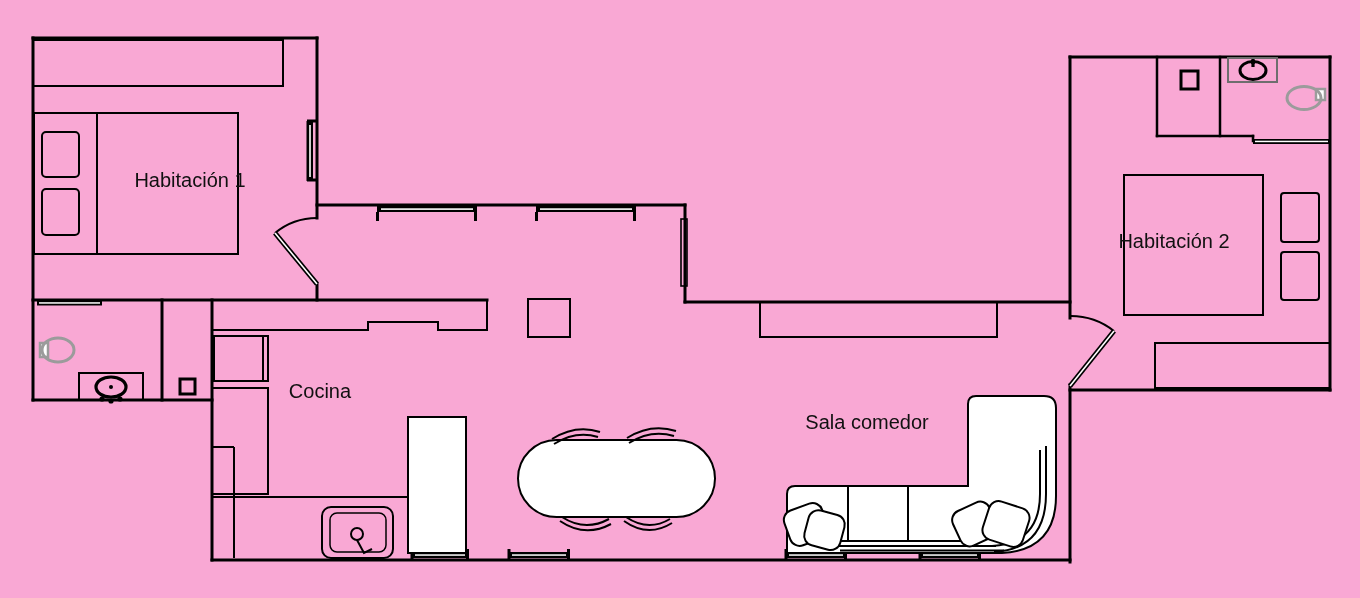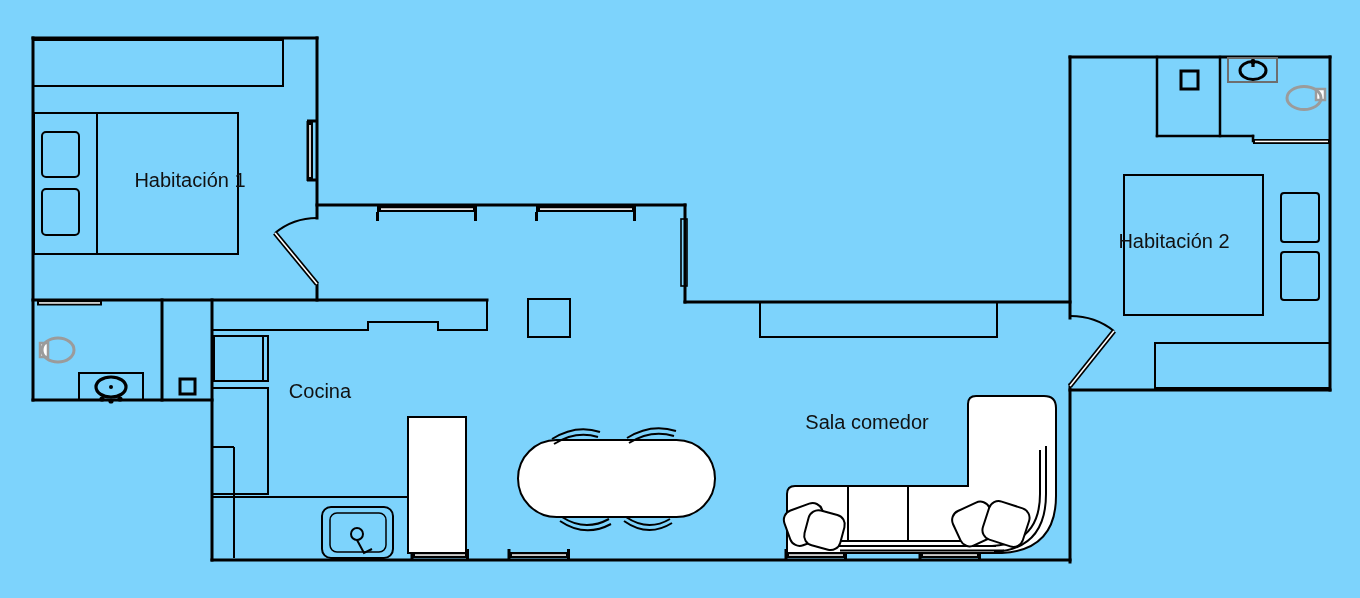--- a/index.html
+++ b/index.html
@@ -8,21 +8,21 @@
     background: #ffffff;
     width: 1360px;
     height: 598px;
     overflow: hidden;
     font-family: "Liberation Sans", sans-serif;
   }
   #plan-wrap {
     position: relative;
     width: 1360px;
     height: 598px;
-    background: #7dd3fc;
+    background: #f9a8d4;
   }
   svg { display: block; }
   text.room-label {
     font-family: "Liberation Sans", "DejaVu Sans", sans-serif;
     font-size: 20px;
     fill: #111111;
   }
 </style>
 </head>
 <body>

